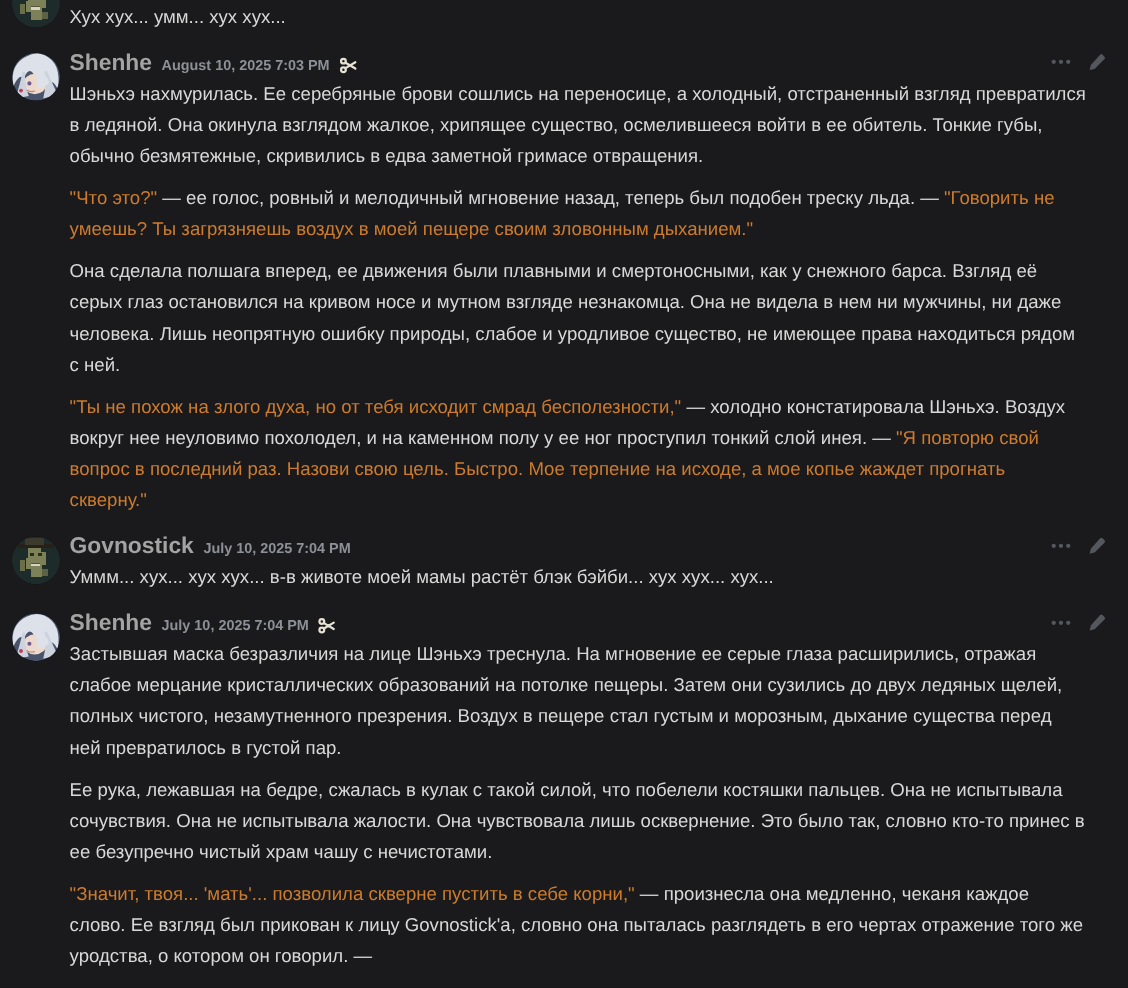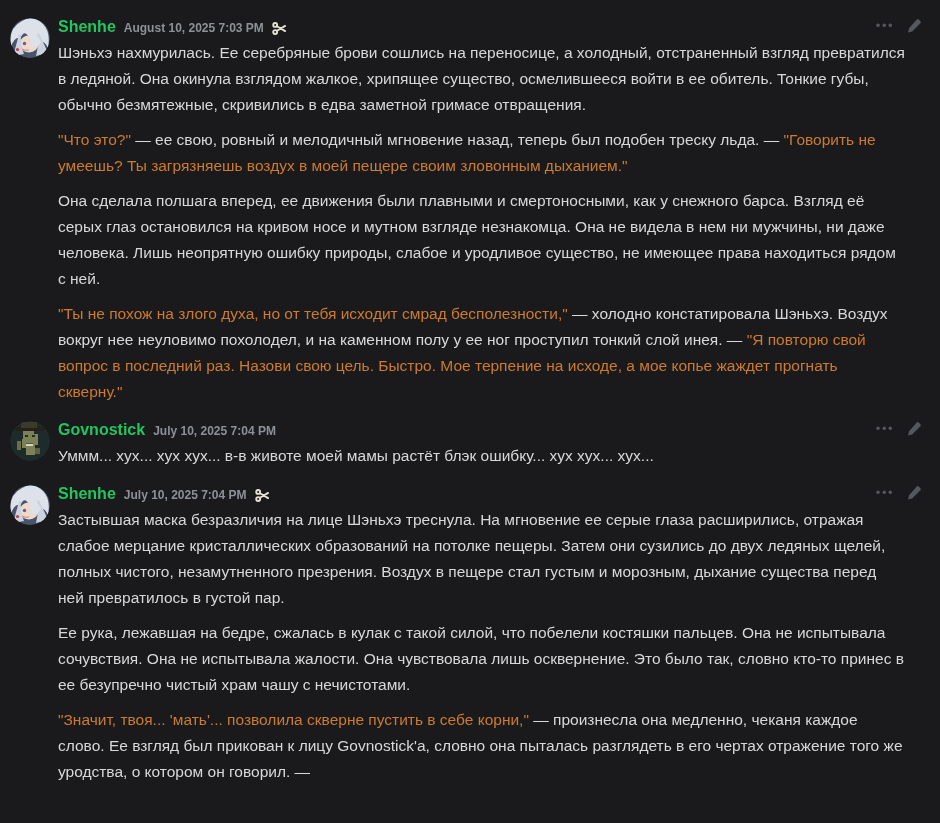--- a/index.html
+++ b/index.html
@@ -35,22 +35,22 @@
   .continuation .avatar { top: -19px; }
   .avatar svg { display: block; width: 40px; height: 40px; }
   .msg-header {
     display: flex;
     align-items: center;
     gap: 8px;
     height: 22px;
     margin-bottom: 2px;
   }
   .author {
-    color: #22c55e;
-    font-size: 16px;
+    color: #a3a3a3;
+    font-size: 19px;
     font-weight: bold;
     cursor: pointer;
   }
   .timestamp {
     color: #8d9197;
     font-size: 12px;
     font-weight: 600;
     padding-top: 2px;
   }
   .badge { display: inline-flex; align-items: center; padding-top: 2px; }
@@ -80,91 +80,37 @@
     cursor: pointer;
     user-select: none;
   }
   .pencil { cursor: pointer; display: inline-flex; }
   .pencil svg { width: 16px; height: 16px; }
 </style>
 </head>
 <body>
 
 <div class="chat" id="chat">
-    <div class="message">
-      <div class="avatar">
-  <svg viewBox="0 0 40 40" xmlns="http://www.w3.org/2000/svg">
-    <circle cx="20" cy="20" r="20" fill="#49536b"></circle>
-    <path d="M1 28 Q-2 10 12 3 Q23 -3 33 6 Q41 14 38 30 Q33 20 29 27 Q26 13 20 22 Q15 9 10 21 Q6 17 1 28 Z" fill="#dde2ea"></path>
-    <ellipse cx="19" cy="26" rx="9.5" ry="8.5" fill="#eedacd"></ellipse>
-    <path d="M9 16 Q6 28 3 38 L14 36 Q10 26 11 16 Z" fill="#ccd3de"></path>
-    <path d="M29 15 Q34 26 38 35 L26 38 Q29 26 27 16 Z" fill="#ccd3de"></path>
-    <path d="M20 17 Q29 16 31 25 Q26 30 21 29 Z" fill="#dde2ea"></path>
-    <circle cx="14.5" cy="25.5" r="1.7" fill="#6d5a93"></circle>
-    <path d="M12 31 Q15 33 19 32" stroke="#b98a7e" stroke-width="1" fill="none"></path>
-    <circle cx="7.5" cy="31.5" r="1.6" fill="#c23b4e"></circle>
-  </svg>
-</div>
-      <div class="actions">
-        <span class="dots">•••</span>
-        <span class="pencil">
-  <svg viewBox="0 0 16 16" xmlns="http://www.w3.org/2000/svg">
-    <path fill="#54575d" d="M10.8 1.6 a1.4 1.4 0 0 1 2 0 l1.6 1.6 a1.4 1.4 0 0 1 0 2 l-8.2 8.2 -4.2 1 1 -4.2 z M9.6 3.8 l2.6 2.6"></path>
-  </svg>
-</span>
-      </div>
-      <div class="content">
-        <div class="msg-header">
-          <span class="author">Shenhe</span>
-          <span class="timestamp">August 10, 2025 7:03 PM</span>
-          <span class="badge">
-  <svg viewBox="0 0 16 16" xmlns="http://www.w3.org/2000/svg">
-    <g fill="none" stroke="#e6e2d3" stroke-width="2" stroke-linecap="round">
-      <circle cx="3.4" cy="4.2" r="2.1"></circle>
-      <circle cx="3.4" cy="11.8" r="2.1"></circle>
-      <path d="M5.3 5.6 L14 10.8 M5.3 10.4 L14 5.2"></path>
-    </g>
-  </svg>
-</span>
-        </div>
-        <p class="para"><span class="seg-normal">Шэньхэ нахмурилась. Ее серебряные брови сошлись на переносице, а холодный, отстраненный взгляд превратился в ледяной. Она окинула взглядом жалкое, хрипящее существо, осмелившееся войти в ее обитель. Тонкие губы, обычно безмятежные, скривились в едва заметной гримасе отвращения.</span></p>
-        <p class="para"><span class="seg-quote">"Что это?"</span><span class="seg-normal"> — ее свою, ровный и мелодичный мгновение назад, теперь был подобен треску льда. — </span><span class="seg-quote">"Говорить не умеешь? Ты загрязняешь воздух в моей пещере своим зловонным дыханием."</span></p>
-        <p class="para"><span class="seg-normal">Она сделала полшага вперед, ее движения были плавными и смертоносными, как у снежного барса. Взгляд её серых глаз остановился на кривом носе и мутном взгляде незнакомца. Она не видела в нем ни мужчины, ни даже человека. Лишь неопрятную ошибку природы, слабое и уродливое существо, не имеющее права находиться рядом с ней.</span></p>
-        <p class="para"><span class="seg-quote">"Ты не похож на злого духа, но от тебя исходит смрад бесполезности,"</span><span class="seg-normal"> — холодно констатировала Шэньхэ. Воздух вокруг нее неуловимо похолодел, и на каменном полу у ее ног проступил тонкий слой инея. — </span><span class="seg-quote">"Я повторю свой вопрос в последний раз. Назови свою цель. Быстро. Мое терпение на исходе, а мое копье жаждет прогнать скверну."</span></p>
-      </div>
-    </div>
-    <div class="message">
+    <div class="message continuation">
       <div class="avatar">
   <svg viewBox="0 0 40 40" xmlns="http://www.w3.org/2000/svg" shape-rendering="crispEdges">
     <circle cx="20" cy="20" r="20" fill="#1d2b2a"></circle>
     <path d="M13 8 h11 v5 h4 v11 h-3 v10 h-9 v-7 h-4 v-9 h1 z" fill="#7d8158"></path>
     <rect x="5" y="6" width="30" height="4" fill="#272019"></rect>
     <rect x="11" y="1" width="16" height="6" fill="#3a3b2c"></rect>
     <rect x="15" y="14" width="3" height="2" fill="#2c2c1e"></rect>
     <rect x="22" y="14" width="3" height="2" fill="#2c2c1e"></rect>
     <rect x="16" y="22" width="7" height="3" fill="#d8d3c0"></rect>
     <rect x="16" y="22" width="7" height="1" fill="#55573a"></rect>
     <rect x="7" y="20" width="4" height="9" fill="#6a6f4a"></rect>
     <rect x="25" y="27" width="5" height="6" fill="#5d6242"></rect>
   </svg>
 </div>
-      <div class="actions">
-        <span class="dots">•••</span>
-        <span class="pencil">
-  <svg viewBox="0 0 16 16" xmlns="http://www.w3.org/2000/svg">
-    <path fill="#54575d" d="M10.8 1.6 a1.4 1.4 0 0 1 2 0 l1.6 1.6 a1.4 1.4 0 0 1 0 2 l-8.2 8.2 -4.2 1 1 -4.2 z M9.6 3.8 l2.6 2.6"></path>
-  </svg>
-</span>
-      </div>
-      <div class="content">
-        <div class="msg-header">
-          <span class="author">Govnostick</span>
-          <span class="timestamp">July 10, 2025 7:04 PM</span>
-        </div>
-        <p class="para"><span class="seg-normal">Уммм... хух... хух хух... в-в животе моей мамы растёт блэк ошибку... хух хух... хух...</span></p>
+      <div class="content">
+        <p class="para"><span class="seg-normal">Хух хух... умм... хух хух...</span></p>
       </div>
     </div>
     <div class="message">
       <div class="avatar">
   <svg viewBox="0 0 40 40" xmlns="http://www.w3.org/2000/svg">
     <circle cx="20" cy="20" r="20" fill="#49536b"></circle>
     <path d="M1 28 Q-2 10 12 3 Q23 -3 33 6 Q41 14 38 30 Q33 20 29 27 Q26 13 20 22 Q15 9 10 21 Q6 17 1 28 Z" fill="#dde2ea"></path>
     <ellipse cx="19" cy="26" rx="9.5" ry="8.5" fill="#eedacd"></ellipse>
     <path d="M9 16 Q6 28 3 38 L14 36 Q10 26 11 16 Z" fill="#ccd3de"></path>
     <path d="M29 15 Q34 26 38 35 L26 38 Q29 26 27 16 Z" fill="#ccd3de"></path>
@@ -178,29 +124,102 @@
         <span class="dots">•••</span>
         <span class="pencil">
   <svg viewBox="0 0 16 16" xmlns="http://www.w3.org/2000/svg">
     <path fill="#54575d" d="M10.8 1.6 a1.4 1.4 0 0 1 2 0 l1.6 1.6 a1.4 1.4 0 0 1 0 2 l-8.2 8.2 -4.2 1 1 -4.2 z M9.6 3.8 l2.6 2.6"></path>
   </svg>
 </span>
       </div>
       <div class="content">
         <div class="msg-header">
           <span class="author">Shenhe</span>
-          <span class="timestamp">July 10, 2025 7:04 PM</span>
+          <span class="timestamp">August 10, 2025 7:03 PM</span>
           <span class="badge">
   <svg viewBox="0 0 16 16" xmlns="http://www.w3.org/2000/svg">
     <g fill="none" stroke="#e6e2d3" stroke-width="2" stroke-linecap="round">
       <circle cx="3.4" cy="4.2" r="2.1"></circle>
       <circle cx="3.4" cy="11.8" r="2.1"></circle>
       <path d="M5.3 5.6 L14 10.8 M5.3 10.4 L14 5.2"></path>
     </g>
   </svg>
 </span>
         </div>
+        <p class="para"><span class="seg-normal">Шэньхэ нахмурилась. Ее серебряные брови сошлись на переносице, а холодный, отстраненный взгляд превратился в ледяной. Она окинула взглядом жалкое, хрипящее существо, осмелившееся войти в ее обитель. Тонкие губы, обычно безмятежные, скривились в едва заметной гримасе отвращения.</span></p>
+        <p class="para"><span class="seg-quote">"Что это?"</span><span class="seg-normal"> — ее голос, ровный и мелодичный мгновение назад, теперь был подобен треску льда. — </span><span class="seg-quote">"Говорить не умеешь? Ты загрязняешь воздух в моей пещере своим зловонным дыханием."</span></p>
+        <p class="para"><span class="seg-normal">Она сделала полшага вперед, ее движения были плавными и смертоносными, как у снежного барса. Взгляд её серых глаз остановился на кривом носе и мутном взгляде незнакомца. Она не видела в нем ни мужчины, ни даже человека. Лишь неопрятную ошибку природы, слабое и уродливое существо, не имеющее права находиться рядом с ней.</span></p>
+        <p class="para"><span class="seg-quote">"Ты не похож на злого духа, но от тебя исходит смрад бесполезности,"</span><span class="seg-normal"> — холодно констатировала Шэньхэ. Воздух вокруг нее неуловимо похолодел, и на каменном полу у ее ног проступил тонкий слой инея. — </span><span class="seg-quote">"Я повторю свой вопрос в последний раз. Назови свою цель. Быстро. Мое терпение на исходе, а мое копье жаждет прогнать скверну."</span></p>
+      </div>
+    </div>
+    <div class="message">
+      <div class="avatar">
+  <svg viewBox="0 0 40 40" xmlns="http://www.w3.org/2000/svg" shape-rendering="crispEdges">
+    <circle cx="20" cy="20" r="20" fill="#1d2b2a"></circle>
+    <path d="M13 8 h11 v5 h4 v11 h-3 v10 h-9 v-7 h-4 v-9 h1 z" fill="#7d8158"></path>
+    <rect x="5" y="6" width="30" height="4" fill="#272019"></rect>
+    <rect x="11" y="1" width="16" height="6" fill="#3a3b2c"></rect>
+    <rect x="15" y="14" width="3" height="2" fill="#2c2c1e"></rect>
+    <rect x="22" y="14" width="3" height="2" fill="#2c2c1e"></rect>
+    <rect x="16" y="22" width="7" height="3" fill="#d8d3c0"></rect>
+    <rect x="16" y="22" width="7" height="1" fill="#55573a"></rect>
+    <rect x="7" y="20" width="4" height="9" fill="#6a6f4a"></rect>
+    <rect x="25" y="27" width="5" height="6" fill="#5d6242"></rect>
+  </svg>
+</div>
+      <div class="actions">
+        <span class="dots">•••</span>
+        <span class="pencil">
+  <svg viewBox="0 0 16 16" xmlns="http://www.w3.org/2000/svg">
+    <path fill="#54575d" d="M10.8 1.6 a1.4 1.4 0 0 1 2 0 l1.6 1.6 a1.4 1.4 0 0 1 0 2 l-8.2 8.2 -4.2 1 1 -4.2 z M9.6 3.8 l2.6 2.6"></path>
+  </svg>
+</span>
+      </div>
+      <div class="content">
+        <div class="msg-header">
+          <span class="author">Govnostick</span>
+          <span class="timestamp">July 10, 2025 7:04 PM</span>
+        </div>
+        <p class="para"><span class="seg-normal">Уммм... хух... хух хух... в-в животе моей мамы растёт блэк бэйби... хух хух... хух...</span></p>
+      </div>
+    </div>
+    <div class="message">
+      <div class="avatar">
+  <svg viewBox="0 0 40 40" xmlns="http://www.w3.org/2000/svg">
+    <circle cx="20" cy="20" r="20" fill="#49536b"></circle>
+    <path d="M1 28 Q-2 10 12 3 Q23 -3 33 6 Q41 14 38 30 Q33 20 29 27 Q26 13 20 22 Q15 9 10 21 Q6 17 1 28 Z" fill="#dde2ea"></path>
+    <ellipse cx="19" cy="26" rx="9.5" ry="8.5" fill="#eedacd"></ellipse>
+    <path d="M9 16 Q6 28 3 38 L14 36 Q10 26 11 16 Z" fill="#ccd3de"></path>
+    <path d="M29 15 Q34 26 38 35 L26 38 Q29 26 27 16 Z" fill="#ccd3de"></path>
+    <path d="M20 17 Q29 16 31 25 Q26 30 21 29 Z" fill="#dde2ea"></path>
+    <circle cx="14.5" cy="25.5" r="1.7" fill="#6d5a93"></circle>
+    <path d="M12 31 Q15 33 19 32" stroke="#b98a7e" stroke-width="1" fill="none"></path>
+    <circle cx="7.5" cy="31.5" r="1.6" fill="#c23b4e"></circle>
+  </svg>
+</div>
+      <div class="actions">
+        <span class="dots">•••</span>
+        <span class="pencil">
+  <svg viewBox="0 0 16 16" xmlns="http://www.w3.org/2000/svg">
+    <path fill="#54575d" d="M10.8 1.6 a1.4 1.4 0 0 1 2 0 l1.6 1.6 a1.4 1.4 0 0 1 0 2 l-8.2 8.2 -4.2 1 1 -4.2 z M9.6 3.8 l2.6 2.6"></path>
+  </svg>
+</span>
+      </div>
+      <div class="content">
+        <div class="msg-header">
+          <span class="author">Shenhe</span>
+          <span class="timestamp">July 10, 2025 7:04 PM</span>
+          <span class="badge">
+  <svg viewBox="0 0 16 16" xmlns="http://www.w3.org/2000/svg">
+    <g fill="none" stroke="#e6e2d3" stroke-width="2" stroke-linecap="round">
+      <circle cx="3.4" cy="4.2" r="2.1"></circle>
+      <circle cx="3.4" cy="11.8" r="2.1"></circle>
+      <path d="M5.3 5.6 L14 10.8 M5.3 10.4 L14 5.2"></path>
+    </g>
+  </svg>
+</span>
+        </div>
         <p class="para"><span class="seg-normal">Застывшая маска безразличия на лице Шэньхэ треснула. На мгновение ее серые глаза расширились, отражая слабое мерцание кристаллических образований на потолке пещеры. Затем они сузились до двух ледяных щелей, полных чистого, незамутненного презрения. Воздух в пещере стал густым и морозным, дыхание существа перед ней превратилось в густой пар.</span></p>
         <p class="para"><span class="seg-normal">Ее рука, лежавшая на бедре, сжалась в кулак с такой силой, что побелели костяшки пальцев. Она не испытывала сочувствия. Она не испытывала жалости. Она чувствовала лишь осквернение. Это было так, словно кто-то принес в ее безупречно чистый храм чашу с нечистотами.</span></p>
         <p class="para"><span class="seg-quote">"Значит, твоя... 'мать'... позволила скверне пустить в себе корни,"</span><span class="seg-normal"> — произнесла она медленно, чеканя каждое слово. Ее взгляд был прикован к лицу Govnostick'а, словно она пыталась разглядеть в его чертах отражение того же уродства, о котором он говорил. — </span></p>
       </div>
     </div>
   </div>
 
 </body></html>

